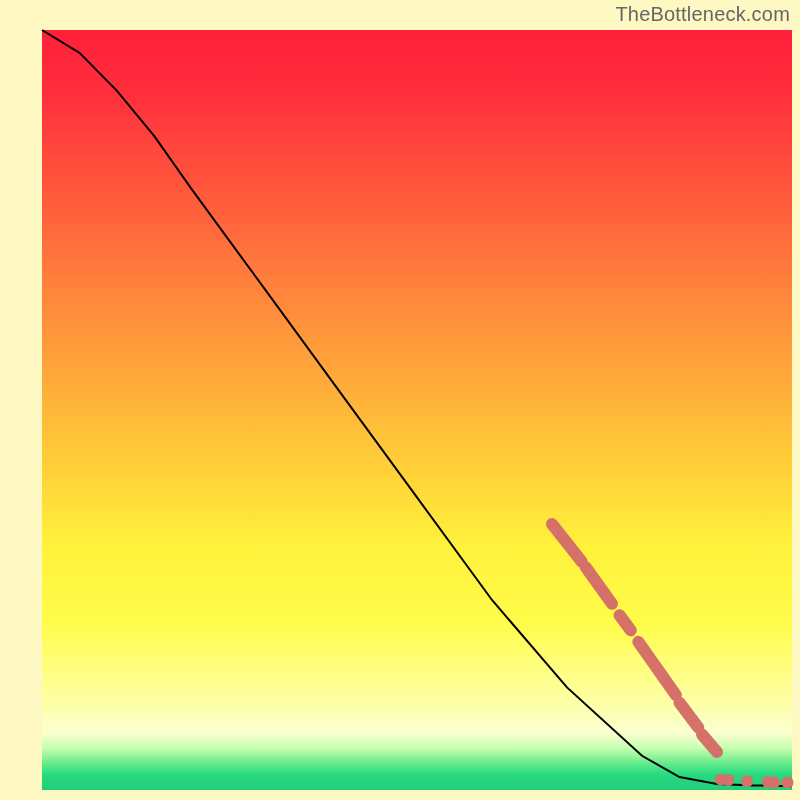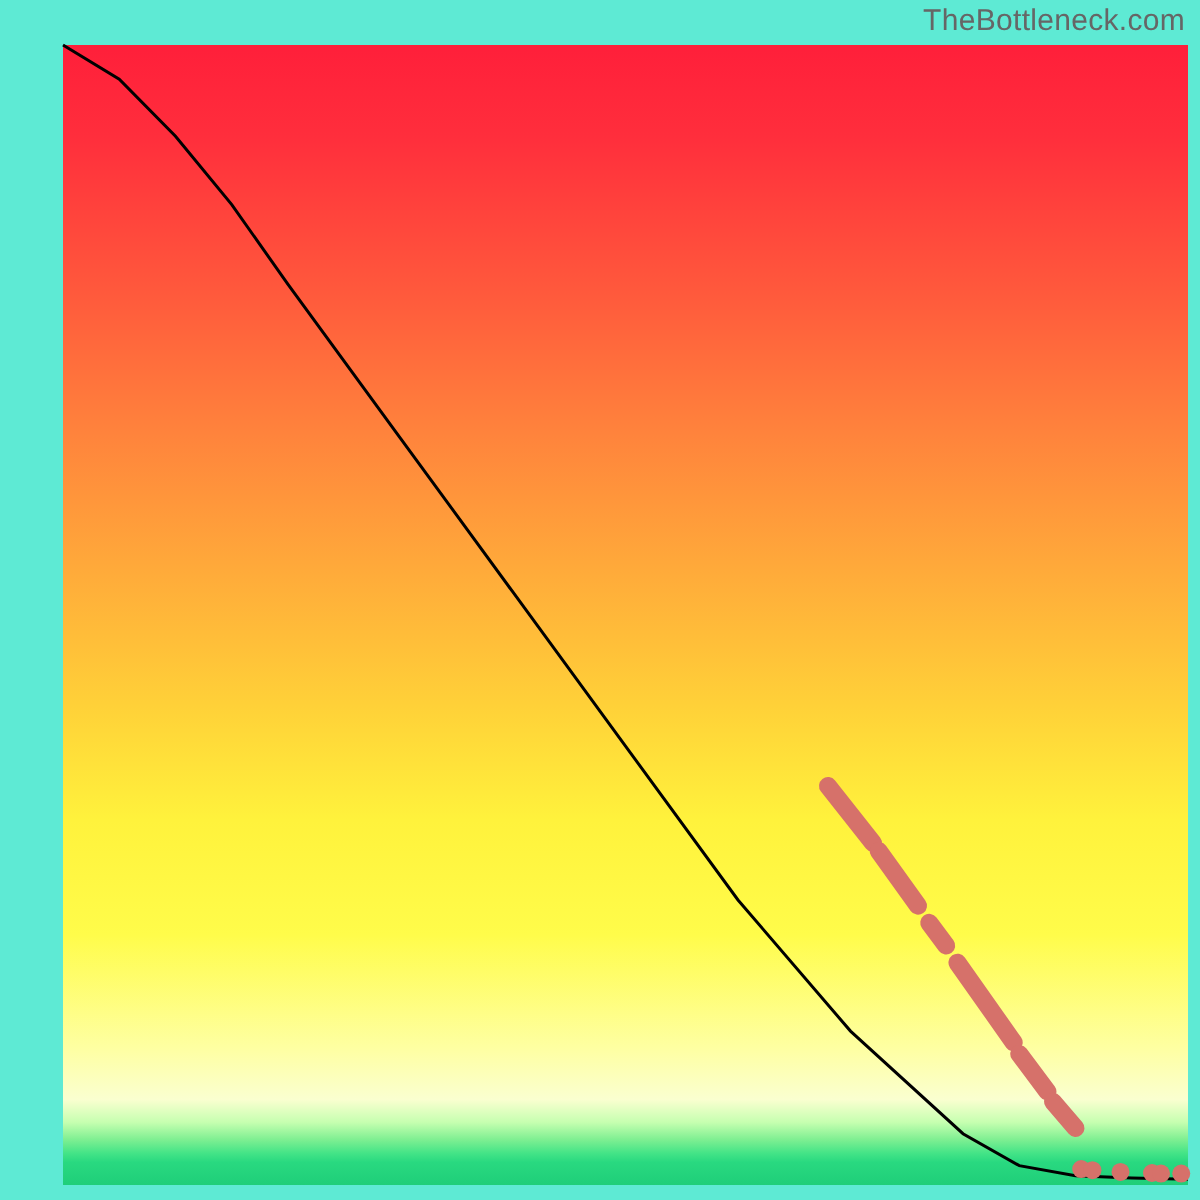--- a/index.html
+++ b/index.html
@@ -8,21 +8,21 @@
     width: 800px;
     height: 800px;
     background: #000;
     overflow: hidden;
     font-family: Arial, Helvetica, sans-serif;
   }
   .frame {
     position: relative;
     width: 800px;
     height: 800px;
-    background: #5eead4;
+    background: #fef9c3;
   }
   .attribution {
     position: absolute;
     top: 3px;
     right: 10px;
     color: #666;
     font-size: 20px;
     font-weight: 500;
     letter-spacing: 0.2px;
   }

